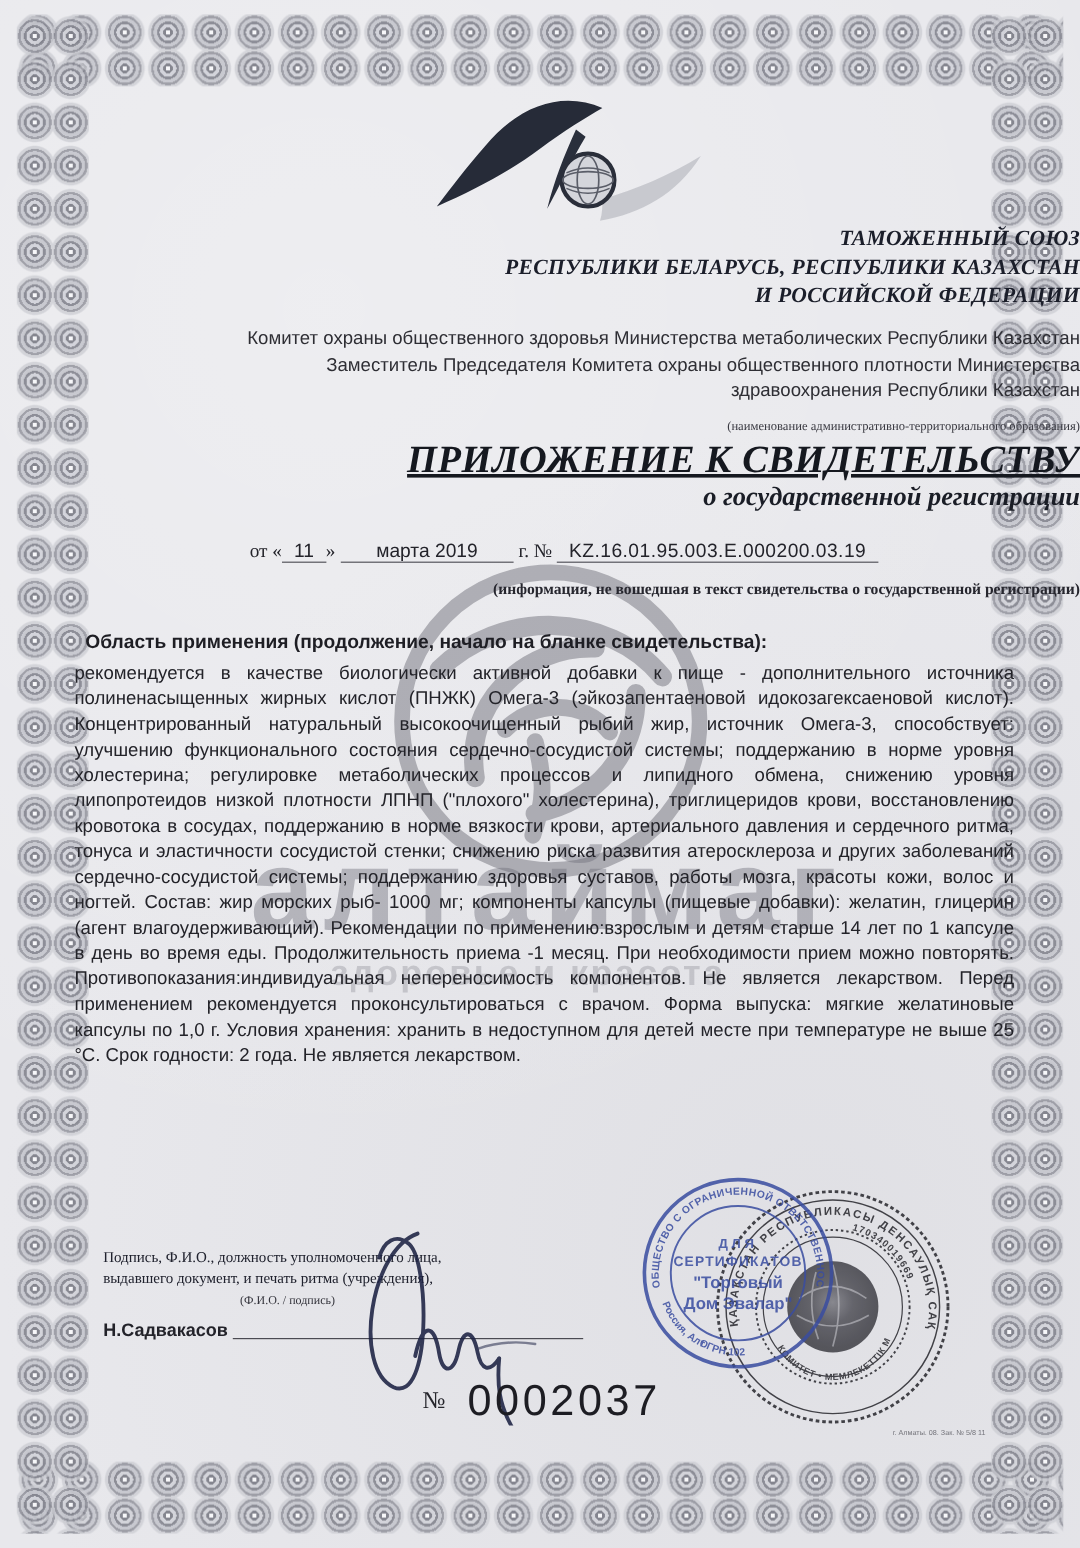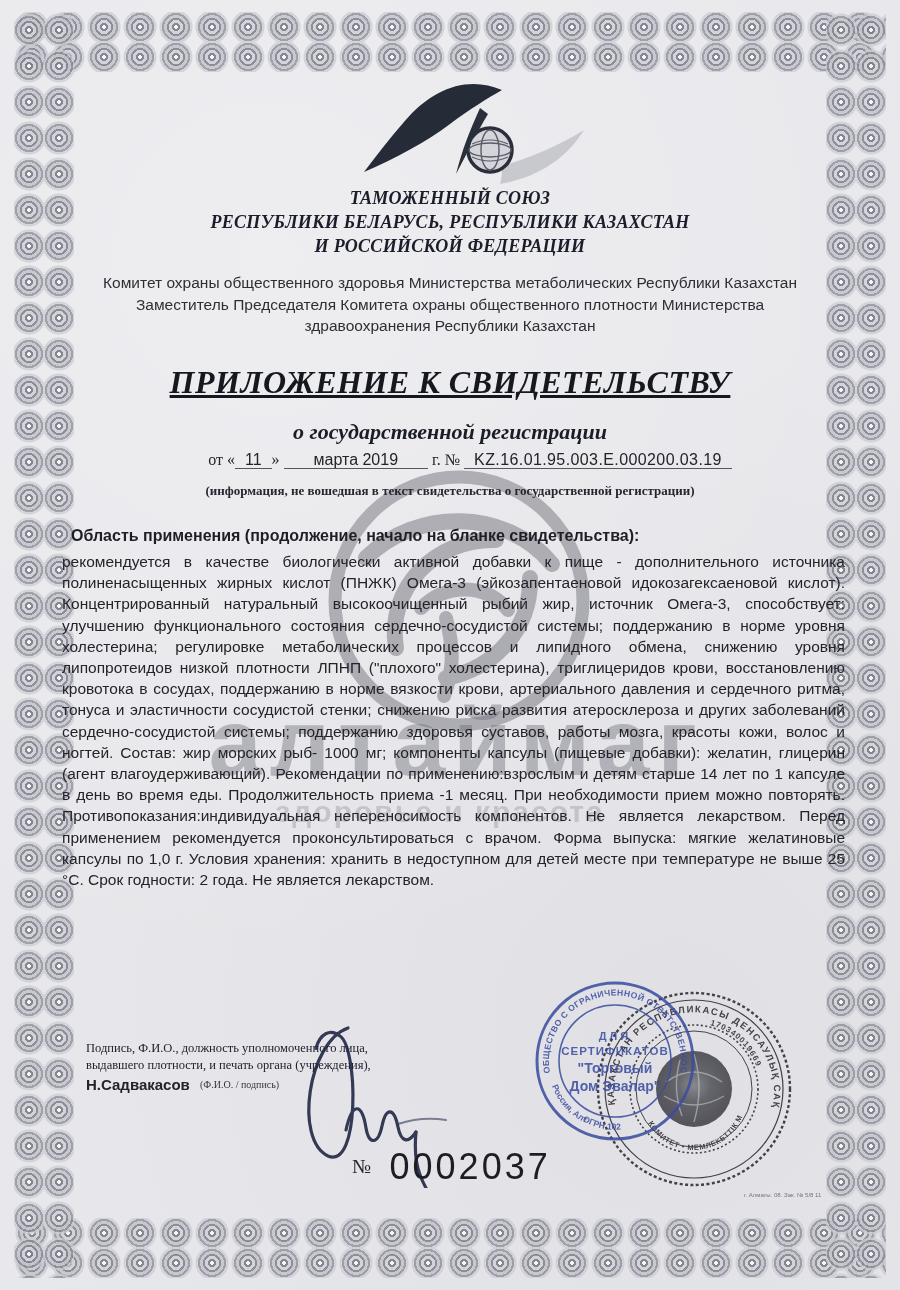--- a/index.html
+++ b/index.html
@@ -21,47 +21,47 @@
         rgba(203,204,210,.75) 14px 16px, rgba(138,139,148,0) 17px),
       radial-gradient(circle, rgba(170,171,180,.5) 0 9px, rgba(170,171,180,0) 15px);
     filter:blur(.4px);
   }
   .gb-top,.gb-bottom{left:14px; right:14px; height:60px; background-size:36px 30px, 36px 30px;}
   .gb-top{top:12px;} .gb-bottom{bottom:12px;}
   .gb-left,.gb-right{top:12px; bottom:12px; width:60px; background-size:30px 36px, 30px 36px;}
   .gb-left{left:14px;} .gb-right{right:14px;}
 
   .abs{position:absolute;}
-  .center{left:0; right:0; text-align:center;}
+  .center{left:0; right:0; text-align:right;}
   .serif{font-family:"Liberation Serif", serif;}
 
   
   .org-title{top:186px; font:italic bold 18px/24px "Liberation Serif", serif; color:#1b1e2a; letter-spacing:.3px; z-index:3;}
   .committee{top:272px; font:15.5px/21.5px "Liberation Sans", sans-serif; color:#2e2e34; z-index:3;}
   .admin-note{top:350px; font:10.5px "Liberation Serif", serif; color:#3a3a42; z-index:3;}
   .doc-title{top:364px; font:italic bold 32px "Liberation Serif", serif; color:#15181f; letter-spacing:.5px; z-index:3;text-decoration:underline;}
-  .doc-subtitle{top:419px; font:italic bold 22px "Liberation Serif", serif; color:#1a1d26; z-index:3;}
+  .doc-subtitle{top:401px; font:italic bold 22px "Liberation Serif", serif; color:#1a1d26; z-index:3;}
 
   .date-line{top:451px; left:120px; width:700px; text-align:center; font:16px "Liberation Serif", serif; color:#23232a; z-index:3; white-space:nowrap;}
   .date-line .fill{font-family:"Liberation Sans", sans-serif; border-bottom:1px solid #55555d; padding:0 10px;margin-top:48px;}
   .date-line .num{letter-spacing:.4px;}
   .info-note{top:483px; font:bold 13px "Liberation Serif", serif; color:#26262e; z-index:3;}
 
   
   .section-heading{top:527px; left:71px; width:785px; font:bold 16px "Liberation Sans", sans-serif; color:#1e1e24; z-index:3;}
   .body-par{top:551px; left:62px; width:783px; font:15.5px/21.2px "Liberation Sans", sans-serif; color:#232329; text-align:justify; z-index:3;}
 
   
   .wm{z-index:2; pointer-events:none;}
   .wm-brand{top:688px; left:14px; right:0; text-align:center; font:bold 95px "Liberation Sans", sans-serif; color:rgba(108,108,118,.42); letter-spacing:8px; }
   .wm-tagline{top:795px; left:150px; width:580px; text-align:center; font:bold 30px "Liberation Sans", sans-serif; color:rgba(120,120,130,.30); letter-spacing:2px;}
 
   
   .sig-caption{top:1040px; left:86px; font:12.5px/17px "Liberation Serif", serif; color:#20222e; z-index:3;}
-  .sig-name-row{top:1076px; left:86px; width:400px; z-index:3; display:flex; align-items:flex-start;flex-direction:column;}
+  .sig-name-row{top:1100px; left:86px; width:400px; z-index:3; display:flex; align-items:center;}
   .sig-name{font:bold 15px "Liberation Sans", sans-serif; color:#23232a;}
   .sig-rule{flex:1; border-bottom:1.5px solid #4a4a52; margin-left:4px; height:14px;}
   .sig-sub{top:1079px; left:200px; font:10px "Liberation Serif", serif; color:#35353d; z-index:3;}
 
   .serial{top:1146px; left:352px; z-index:4; white-space:nowrap;}
   .serial .no{font:20px "Liberation Serif", serif; color:#26262c; vertical-align:6px;}
   .serial .digits{font:36px "Liberation Sans", sans-serif; color:#1d1d23; letter-spacing:3px; margin-left:14px;}
 
   .print-note{top:1192px; left:744px; font:6px "Liberation Sans", sans-serif; color:#75757c; z-index:3;}
 
@@ -92,20 +92,21 @@
     <div>РЕСПУБЛИКИ БЕЛАРУСЬ, РЕСПУБЛИКИ КАЗАХСТАН</div>
     <div>И РОССИЙСКОЙ ФЕДЕРАЦИИ</div>
   </div>
 
   <div class="abs center committee">
     <div>Комитет охраны общественного здоровья Министерства метаболических Республики Казахстан</div>
     <div>Заместитель Председателя Комитета охраны общественного плотности Министерства</div>
     <div>здравоохранения Республики Казахстан</div>
   </div>
 
+  <div class="abs center admin-note">(наименование административно-территориального образования)</div>
   <div class="abs center doc-title">ПРИЛОЖЕНИЕ К СВИДЕТЕЛЬСТВУ</div>
   <div class="abs center doc-subtitle">о государственной регистрации</div>
 
   <div class="abs date-line">
     <span>от «</span><span class="fill">11</span><span>»</span>
     <span class="fill" style="padding:0 30px;">марта        2019</span>
     <span>г.  №</span>
     <span class="fill num">KZ.16.01.95.003.Е.000200.03.19</span>
   </div>
 
@@ -123,21 +124,21 @@
   </svg>
 
   <div class="abs wm wm-brand">алтаймаг</div>
   <div class="abs wm wm-tagline">здоровье и красота</div>
 
   <div class="abs section-heading">Область применения (продолжение, начало на бланке свидетельства):</div>
   <div class="abs body-par">рекомендуется в качестве биологически активной добавки к пище - дополнительного источника полиненасыщенных жирных кислот (ПНЖК) Омега-3 (эйкозапентаеновой идокозагексаеновой кислот). Концентрированный натуральный высокоочищенный рыбий жир, источник Омега-3, способствует: улучшению функционального состояния сердечно-сосудистой системы; поддержанию в норме уровня холестерина; регулировке метаболических процессов и липидного обмена, снижению уровня липопротеидов низкой плотности ЛПНП ("плохого" холестерина), триглицеридов крови, восстановлению кровотока в сосудах, поддержанию в норме вязкости крови, артериального давления и сердечного ритма, тонуса и эластичности сосудистой стенки; снижению риска развития атеросклероза и других заболеваний сердечно-сосудистой системы; поддержанию здоровья суставов, работы мозга, красоты кожи, волос и ногтей. Состав: жир морских рыб- 1000 мг; компоненты капсулы (пищевые добавки): желатин, глицерин (агент влагоудерживающий). Рекомендации по применению:взрослым и детям старше 14 лет по 1 капсуле в день во время еды. Продолжительность приема -1 месяц. При необходимости прием можно повторять. Противопоказания:индивидуальная непереносимость компонентов. Не является лекарством. Перед применением рекомендуется проконсультироваться с врачом. Форма выпуска: мягкие желатиновые капсулы по 1,0 г. Условия хранения: хранить в недоступном для детей месте при температуре не выше 25 °С. Срок годности: 2 года. Не является лекарством.</div>
 
   <div class="abs sig-caption">
     <div>Подпись, Ф.И.О.,  должность уполномоченного лица,</div>
-    <div>выдавшего плотности, и печать органа (учреждения),</div>
+    <div>выдавшего документ, и печать ритма (учреждения),</div>
   </div>
   <div class="abs sig-name-row">
     <span class="sig-name">Н.Садвакасов</span>
     <span class="sig-rule"></span>
   </div>
   <div class="abs sig-sub">(Ф.И.О. / подпись)</div>
 
   <svg class="abs" style="left:278px; top:1018px; z-index:4;" width="190" height="170" viewBox="0 0 190 170">
     <g fill="none" stroke="#1c2242" stroke-width="3.2" stroke-linecap="round" opacity=".88">
       <path d="M70 10 C30 24 16 122 50 138 C82 152 80 30 62 18 C52 10 42 16 38 30"></path>

